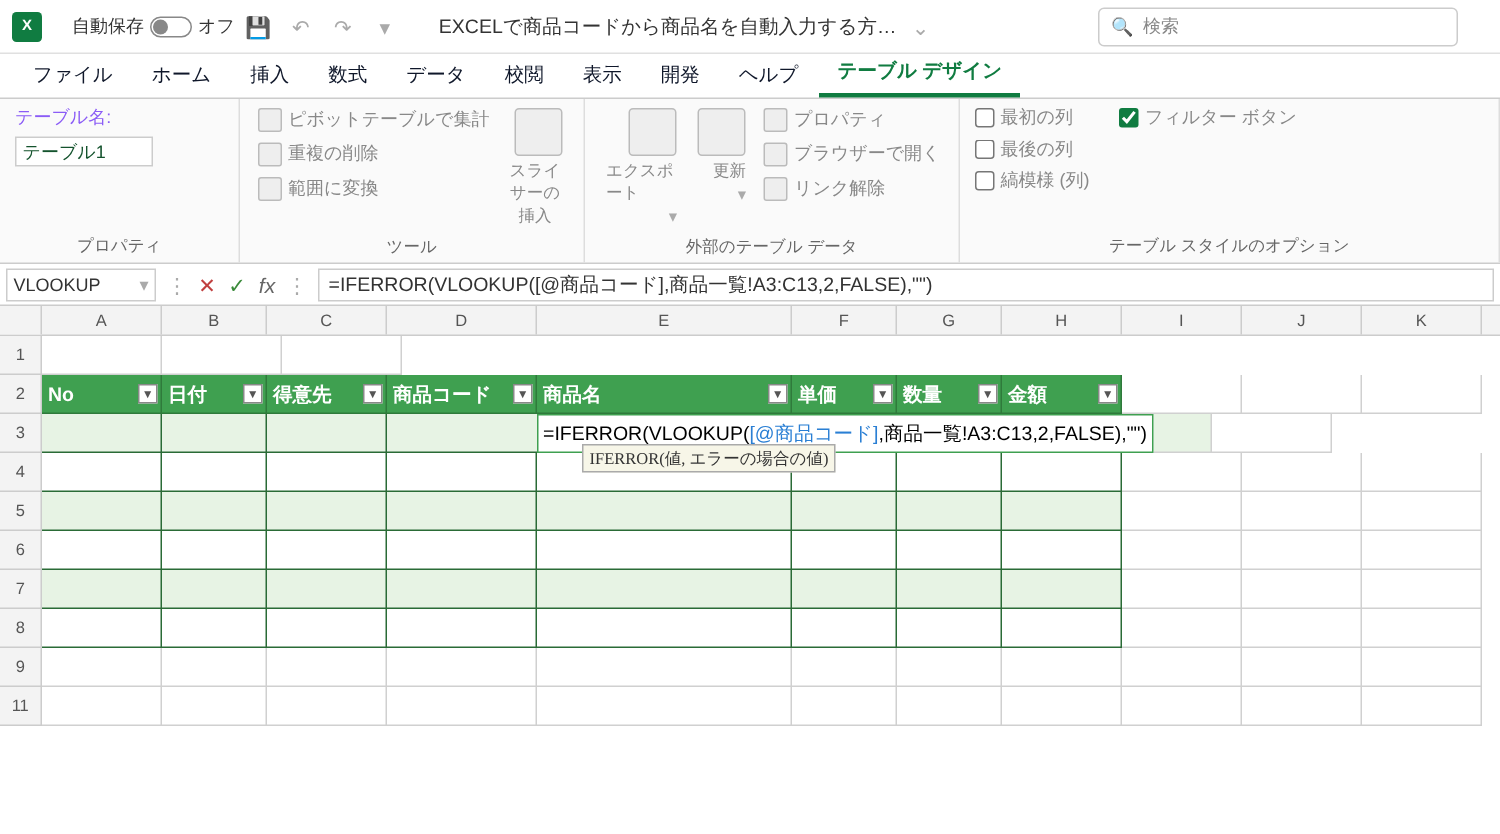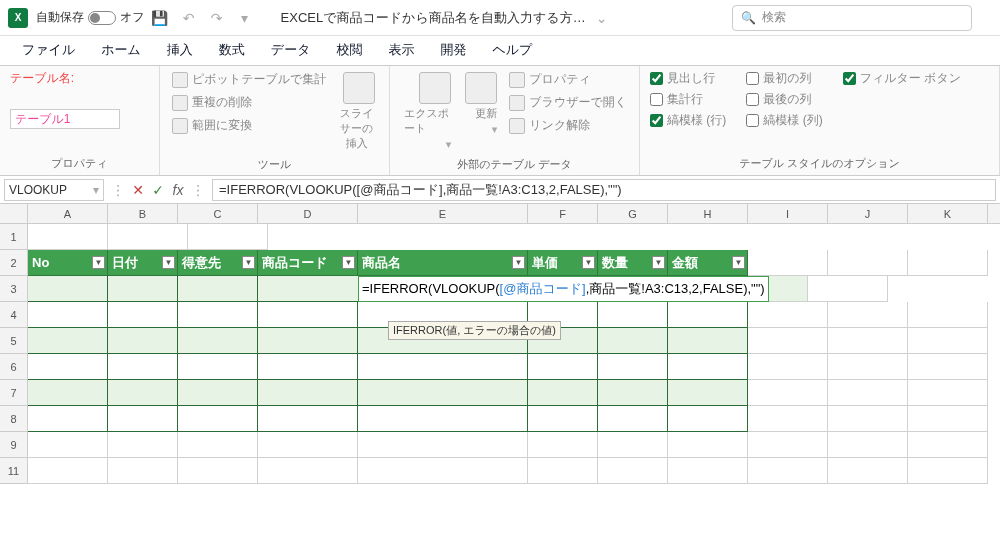--- a/index.html
+++ b/index.html
@@ -1,21 +1,21 @@
 <!DOCTYPE html>
 <html><head>
 <meta charset="utf-8">
 <style>
 * { margin:0; padding:0; box-sizing:border-box; font-family:"Yu Gothic UI","Meiryo",sans-serif; }
 body { background:#fff; width:1000px; height:556px; overflow:hidden; font-size:12px; color:#333; }
 
 
 .titlebar { height:36px; background:#fff; display:flex; align-items:center; padding:0 8px; gap:4px; border-bottom:1px solid #e0e0e0;}
 .app-icon { width:20px; height:20px; background:#107c41; border-radius:3px; display:flex; align-items:center; justify-content:center; color:#fff; font-size:10px; font-weight:bold;}
-.autosave { display:flex; align-items:center; gap:4px; font-size:12px; margin-left:4px;}
+.autosave { display:flex; align-items:center; gap:4px; font-size:12px; margin-left:16px;}
 .toggle { width:28px; height:14px; border:1px solid #888; border-radius:8px; position:relative; background:#fff;}
 .toggle::after { content:""; position:absolute; left:1px; top:1px; width:10px; height:10px; border-radius:50%; background:#888;}
 .qat-btn { width:24px; height:24px; display:flex; align-items:center; justify-content:center; color:#6b3fa0; font-size:14px;}
 .title-text { margin-left:20px; font-size:13px; color:#333;}
 .search-box { margin-left:auto; margin-right:20px; width:240px; height:26px; border:1px solid #ccc; border-radius:4px; display:flex; align-items:center; padding:0 8px; color:#888; gap:6px;}
 
 
 .tabs { height:30px; display:flex; align-items:flex-end; padding:0 10px; gap:2px; border-bottom:1px solid #ccc;}
 .tab { padding:6px 12px; font-size:13px; color:#0f172a; cursor:pointer;}
 .tab.active { color:#107c41; border-bottom:3px solid #107c41; font-weight:600;}
@@ -23,24 +23,24 @@
 
 .ribbon { height:110px; background:#fafafa; display:flex; border-bottom:1px solid #ccc;}
 .group { border-right:1px solid #ddd; padding:4px 10px 2px 10px; display:flex; flex-direction:column; justify-content:space-between;}
 .group-label { text-align:center; font-size:11px; color:#666; padding:4px 0 2px 0;}
 .group-body { flex:1; display:flex; gap:6px; align-items:flex-start;}
 .col { display:flex; flex-direction:column; gap:4px;}
 .rbtn { display:flex; align-items:center; gap:4px; font-size:12px; color:#888; padding:1px 2px; white-space:nowrap;}
 .rbtn .ic { width:16px; height:16px; border:1px solid #bbb; background:#eee; border-radius:2px;}
 .big-btn { display:flex; flex-direction:column; align-items:flex-end; gap:2px; font-size:11px; color:#888; padding:2px 4px;}
 .big-btn .ic { width:32px; height:32px; border:1px solid #bbb; background:#eee; border-radius:3px;}
-.name-input { width:110px; height:20px; border:1px solid #ccc; font-size:12px; padding:0 4px; color:#ec4899;}
+.name-input { width:92px; height:20px; border:1px solid #ccc; font-size:12px; padding:0 4px; color:#14532d;}
 .chk { display:flex; align-items:center; gap:4px; font-size:12px; color:#888;}
 .chk input { accent-color:#107c41;}
-.grp-table-name{font-size:12px;color:#ef4444;margin-bottom:18px;}
+.grp-table-name{font-size:12px;color:#8b5cf6;margin-bottom:0;}
 
 
 .fbar { height:28px; display:flex; align-items:center; border-bottom:1px solid #ccc; background:#fff;}
 .namebox { width:100px; height:22px; border:1px solid #ccc; margin:0 4px; font-size:12px; padding:0 4px; display:flex; align-items:center; justify-content:space-between;}
 .fbar-btn { width:20px; text-align:center; font-size:14px; color:#666;}
 .fx { font-style:italic;}
 .formula-input { flex:1; height:22px; border:1px solid #ccc; margin:0 4px; font-size:13px; padding:0 6px; display:flex; align-items:center;}
 
 
 .grid-area { position:relative; }
@@ -96,20 +96,21 @@
 <div class="tabs">
   <div class="tab">ファイル</div>
   <div class="tab">ホーム</div>
   <div class="tab">挿入</div>
   <div class="tab">数式</div>
   <div class="tab">データ</div>
   <div class="tab">校閲</div>
   <div class="tab">表示</div>
   <div class="tab">開発</div>
   <div class="tab">ヘルプ</div>
+  <div class="tab active">テーブル デザイン</div>
 </div>
 
 <div class="ribbon">
   <div class="group" style="width:160px">
     <div class="group-body">
         <div class="col">
       <div class="grp-table-name">テーブル名:</div>
       <input class="name-input" value="テーブル1" style="">
     </div>
       </div>
@@ -163,34 +164,20 @@
         <div class="rbtn">
             <span class="ic"></span>
             <span>リンク解除</span>
           </div>
       </div>
     </div>
     <div class="group-label">外部のテーブル データ</div>
   </div>
   <div class="group" style="flex:1">
     <div class="group-body" style="gap:20px">
-      <div class="col">
-        <label class="chk">
-            <input type="checkbox" checked="" style="">
-            <span>見出し行</span>
-          </label>
-        <label class="chk">
-            <input type="checkbox" style="">
-            <span>集計行</span>
-          </label>
-        <label class="chk">
-            <input type="checkbox" checked="" style="">
-            <span>縞模様 (行)</span>
-          </label>
-      </div>
       <div class="col">
         <label class="chk">
             <input type="checkbox" style="">
             <span>最初の列</span>
           </label>
         <label class="chk">
             <input type="checkbox" style="">
             <span>最後の列</span>
           </label>
         <label class="chk">
@@ -398,14 +385,14 @@
         <div class="cell cH"></div>
         <div class="cell cI"></div>
         <div class="cell cJ"></div>
         <div class="cell cK"></div>
     </div>
   </div>
 
   <div class="formula-cell" style="left:358px; top:72px;">
     <span class="tok-fn">=IFERROR(</span><span class="tok-fn">VLOOKUP(</span><span class="tok-ref1">[@商品コード]</span><span class="tok-fn">,</span><span class="tok-fn">商品一覧!A3:C13</span><span class="tok-fn">,2,FALSE),"")</span>
   </div>
-  <div class="tooltip" style="left:388px; top:117px;">IFERROR(値, エラーの場合の値)</div>
+  <div class="tooltip" style="left:388px; top:92px;font-family:Liberation Serif, serif;">IFERROR(値, エラーの場合の値)</div>
 </div>
 
 </body></html>

